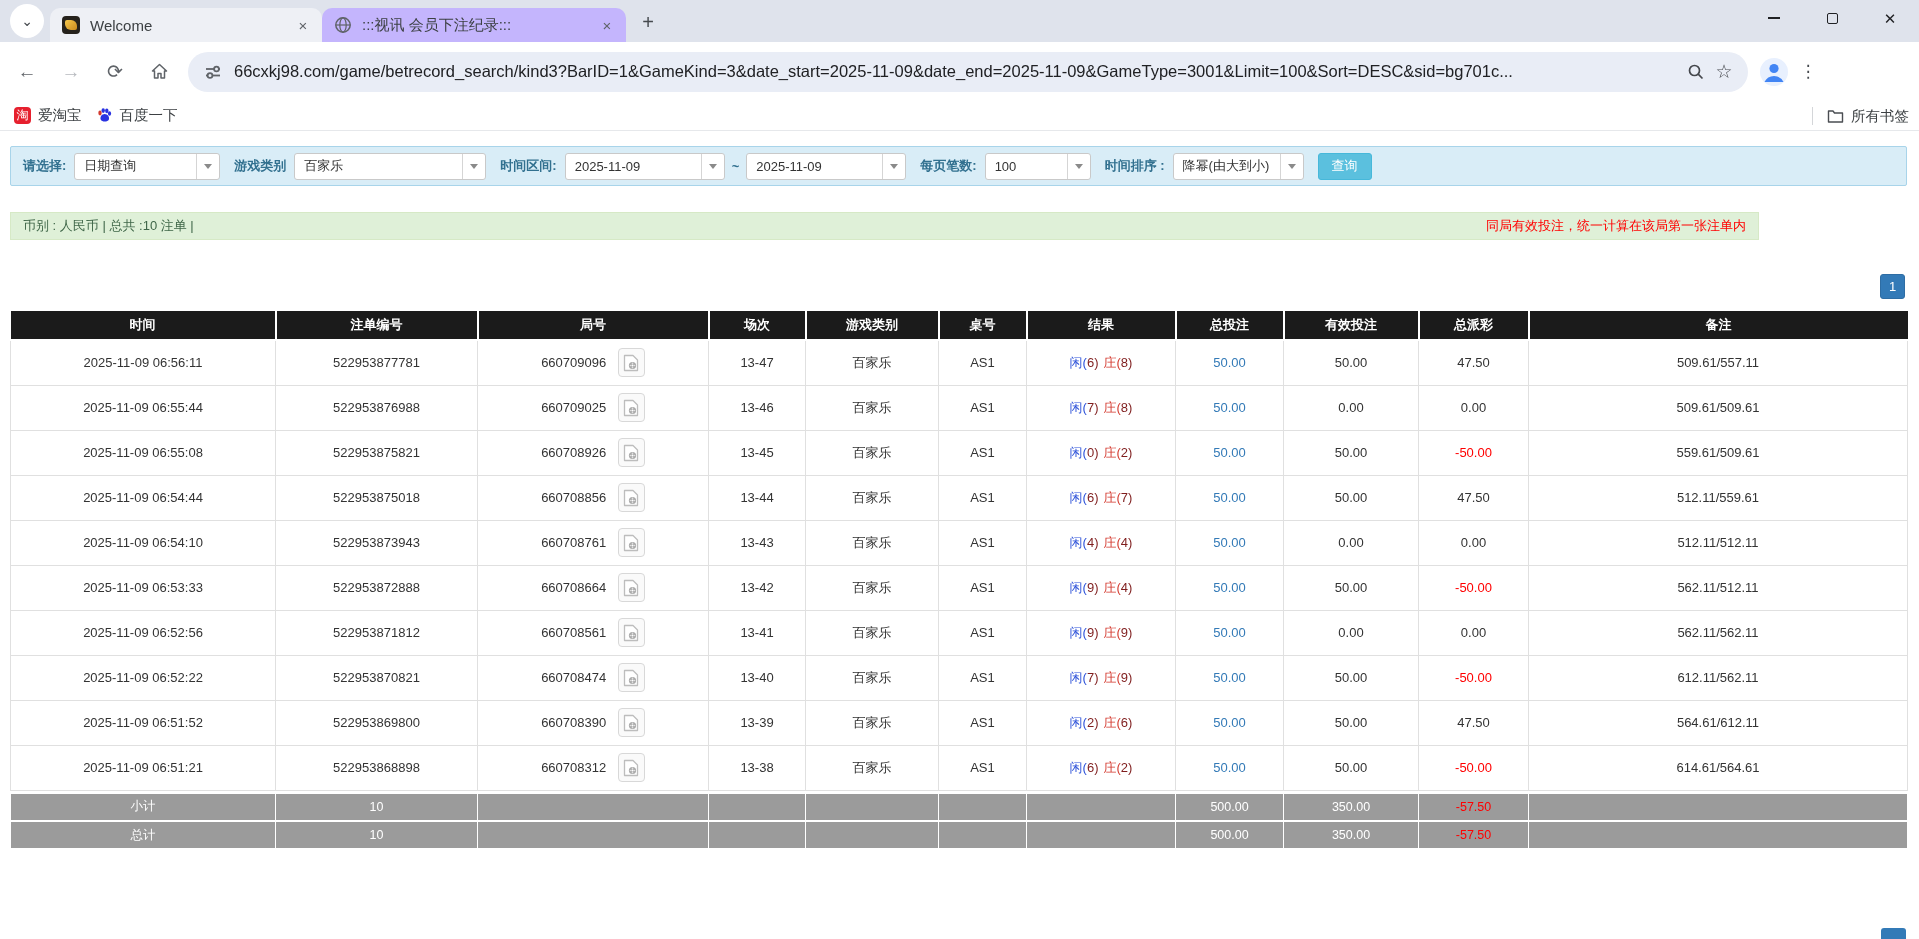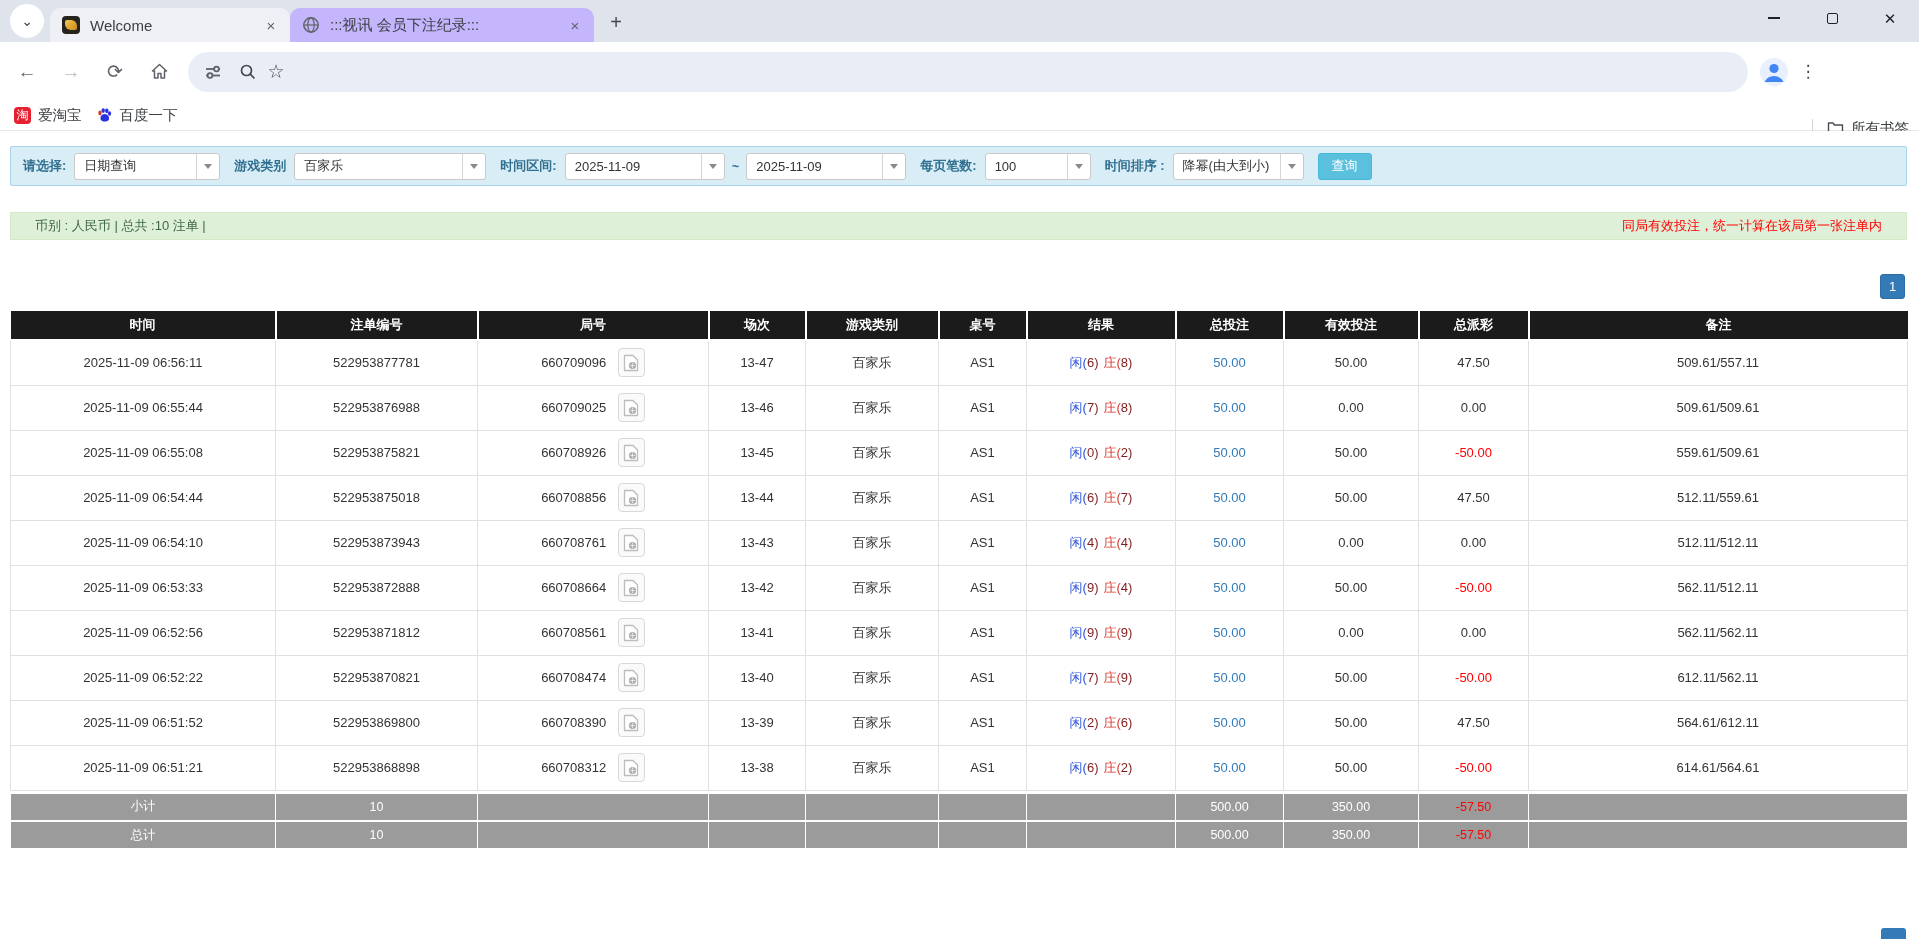--- a/index.html
+++ b/index.html
@@ -3,21 +3,21 @@
 <meta charset="utf-8">
 <style>
   * { margin:0; padding:0; box-sizing:border-box; font-family:"Liberation Sans","DejaVu Sans",sans-serif; }
   html,body { width:1919px; height:939px; overflow:hidden; background:#fff; }
   .stage { position:relative; width:1919px; height:939px; }
 
   
   .tabstrip { position:absolute; left:0; top:0; width:1919px; height:42px; background:#dfe3ec; display:flex; align-items:flex-end; }
   .tabsearch { width:34px; height:34px; margin:0 6px 4px 10px; background:#fff; border-radius:17px; display:flex; align-items:center; justify-content:center; color:#45494e; font-size:14px; cursor:pointer; }
   .tab { height:34px; margin-bottom:0; border-radius:10px 10px 0 0; display:flex; align-items:center; padding:0 10px 0 12px; font-size:15px; color:#3c4043; }
-  .tab.inactive { background:#eef0f5; width:240px; }
+  .tab.inactive { background:#eef0f5; width:272px; }
   .tab.active { background:#c4b5fd; width:304px; }
   .tab .favicon { width:18px; height:18px; margin-right:10px; flex:0 0 auto; }
   .tab .label { flex:1; white-space:nowrap; overflow:hidden; text-overflow:ellipsis; }
   .tab .close { width:18px; height:18px; border-radius:9px; display:flex; align-items:center; justify-content:center; color:#5f6368; font-size:15px; margin-left:8px; cursor:pointer; }
   .fav1 { background:#26221c; border-radius:4px; position:relative; overflow:hidden; }
   .fav1::after { content:""; position:absolute; left:3px; top:4px; width:12px; height:10px; background:linear-gradient(135deg,#f7c84b,#c98a1e); border-radius:2px 6px 2px 6px; }
   .newtab { width:28px; height:28px; margin:0 0 6px 8px; border-radius:14px; display:flex; align-items:center; justify-content:center; color:#45494e; font-size:20px; cursor:pointer; }
   .wincontrols { position:absolute; right:0; top:0; height:36px; display:flex; }
   .winbtn { width:58px; height:36px; display:flex; align-items:center; justify-content:center; cursor:pointer; }
   .ic-min { width:12px; height:1.5px; background:#202124; }
@@ -32,39 +32,39 @@
   .omnibox .url { flex:1; font-size:16.5px; color:#202124; white-space:nowrap; overflow:hidden; }
   .omni-ic { width:28px; height:28px; display:flex; align-items:center; justify-content:center; color:#44474c; cursor:pointer; }
   .star { font-size:19px; color:#44474c; }
   .avatar { width:32px; height:32px; border-radius:16px; margin-left:10px; display:flex; align-items:center; justify-content:center; cursor:pointer; }
   .menu3 { width:24px; height:32px; display:flex; align-items:center; justify-content:center; font-size:17px; color:#45494e; margin:0 8px 0 6px; cursor:pointer; }
 
   .bookbar { position:absolute; left:0; top:101px; width:1919px; height:30px; background:#ffffff; border-bottom:1px solid #e6e8eb; display:flex; align-items:center; font-size:14.5px; color:#3c4043; }
   .bm { display:flex; align-items:center; margin-left:14px; cursor:pointer; }
   .bm .bmicon { width:17px; height:17px; margin-right:7px; }
   .tb-ic { background:#e6202e; border-radius:4px; color:#fff; font-size:12px; display:flex; align-items:center; justify-content:center; }
-  .allbm { position:absolute; right:10px; top:12px; height:30px; display:flex; align-items:center; cursor:pointer;padding-left:35px; }
+  .allbm { position:absolute; right:10px; top:0; height:30px; display:flex; align-items:center; cursor:pointer;padding-left:35px; }
   .allbm .divider { width:1px; height:18px; background:#d4d6d9; margin-right:14px; }
   .allbm svg { margin-right:7px; }
 
   
   .page { position:absolute; left:0; top:131px; width:1919px; height:808px; background:#fff; overflow:hidden; }
   .pagetitle { margin:38px 0 0 12px; font-size:17px; color:#222; }
 
   .filterbar { margin:15px 10px 0 10px; width:1897px; height:40px; background:#d9edf7; border:1px solid #a8d4ea; border-radius:2px; display:flex; align-items:center; padding-left:12px; }
   .flabel { font-size:13px; font-weight:bold; color:#31708f; margin:0 8px 0 14px; white-space:nowrap; }
   .flabel:first-child { margin-left:0; }
   .dropdown { height:27px; background:#fff; border:1px solid #c9c9c9; border-radius:3px; display:flex; align-items:stretch; cursor:pointer; }
   .dropdown .val { flex:1; font-size:13px; color:#333; display:flex; align-items:center; padding-left:9px; white-space:nowrap; overflow:hidden; }
   .dropdown .arrow { width:23px; border-left:1px solid #d5d5d5; display:flex; align-items:center; justify-content:center; }
   .dropdown .arrow::after { content:""; width:0; height:0; border-left:4px solid transparent; border-right:4px solid transparent; border-top:5px solid #8a8a8a; }
   .tilde { font-size:13px; font-weight:bold; color:#31708f; margin:0 7px; }
   .querybtn { margin-left:14px; height:27px; padding:0 13px; background:#5bc0de; border:1px solid #46b8da; border-radius:3px; color:#fff; font-size:13px; cursor:pointer; }
 
-  .greenbar { margin:26px 10px 0 10px; width:1897px; height:28px; background:#dff0d8; border:1px solid #d6e9c6; display:flex; align-items:center; justify-content:space-between; padding:0 24px; }
+  .greenbar { margin:26px 10px 0 10px; width:1749px; height:28px; background:#dff0d8; border:1px solid #d6e9c6; display:flex; align-items:center; justify-content:space-between; padding:0 12px; }
   .greenbar .left { font-size:13px; color:#3f6648; }
   .greenbar .right { font-size:13px; color:#ff0000; }
 
   .pagerow { margin:34px 12px 0 10px; height:25px; position:relative; }
   .pagebtn { position:absolute; right:2px; top:0; min-width:25px; height:25px; background:#337ab7; border:1px solid #2e6da4; border-radius:3px; color:#fff; font-size:13px; display:flex; align-items:center; justify-content:center; cursor:pointer; }
 
   table.bets { margin:12px 10px 0 10px; width:1897px; border-collapse:collapse; table-layout:fixed; }
   table.bets th { background:#1b1b1b; color:#fff; font-size:13px; font-weight:bold; height:29px; border-right:2px solid #fff; border-bottom:2px solid #fff; }
   table.bets th:last-child { border-right:none; }
   table.bets td { height:45px; font-size:13px; color:#333; text-align:center; border:1px solid #e0e0e0; background:#fff; vertical-align:middle; }
@@ -137,20 +137,21 @@
     </div>
     <div class="omnibox">
       <span class="siteinfo">
         <svg width="22" height="22" viewBox="0 0 22 22">
             <line x1="4" y1="8" x2="18" y2="8" stroke="#5f6368" stroke-width="1.8"></line>
             <circle cx="14.5" cy="8" r="2.4" fill="#e9edf6" stroke="#5f6368" stroke-width="1.8"></circle>
             <line x1="4" y1="14.5" x2="18" y2="14.5" stroke="#5f6368" stroke-width="1.8"></line>
             <circle cx="8" cy="14.5" r="2.4" fill="#e9edf6" stroke="#5f6368" stroke-width="1.8"></circle>
           </svg>
       </span>
+      <span class="url">66cxkj98.com/game/betrecord_search/kind3?BarID=1&amp;GameKind=3&amp;date_start=2025-11-09&amp;date_end=2025-11-09&amp;GameType=3001&amp;Limit=100&amp;Sort=DESC&amp;sid=bg701c...</span>
       <span class="omni-ic">
         <svg width="18" height="18" viewBox="0 0 18 18">
             <circle cx="7.5" cy="7.5" r="5" fill="none" stroke="#44474c" stroke-width="1.7"></circle>
             <line x1="11.2" y1="11.2" x2="15.5" y2="15.5" stroke="#44474c" stroke-width="1.7"></line>
           </svg>
       </span>
       <span class="omni-ic star">☆</span>
     </div>
     <div class="avatar">
       <svg width="30" height="30" viewBox="0 0 30 30">

